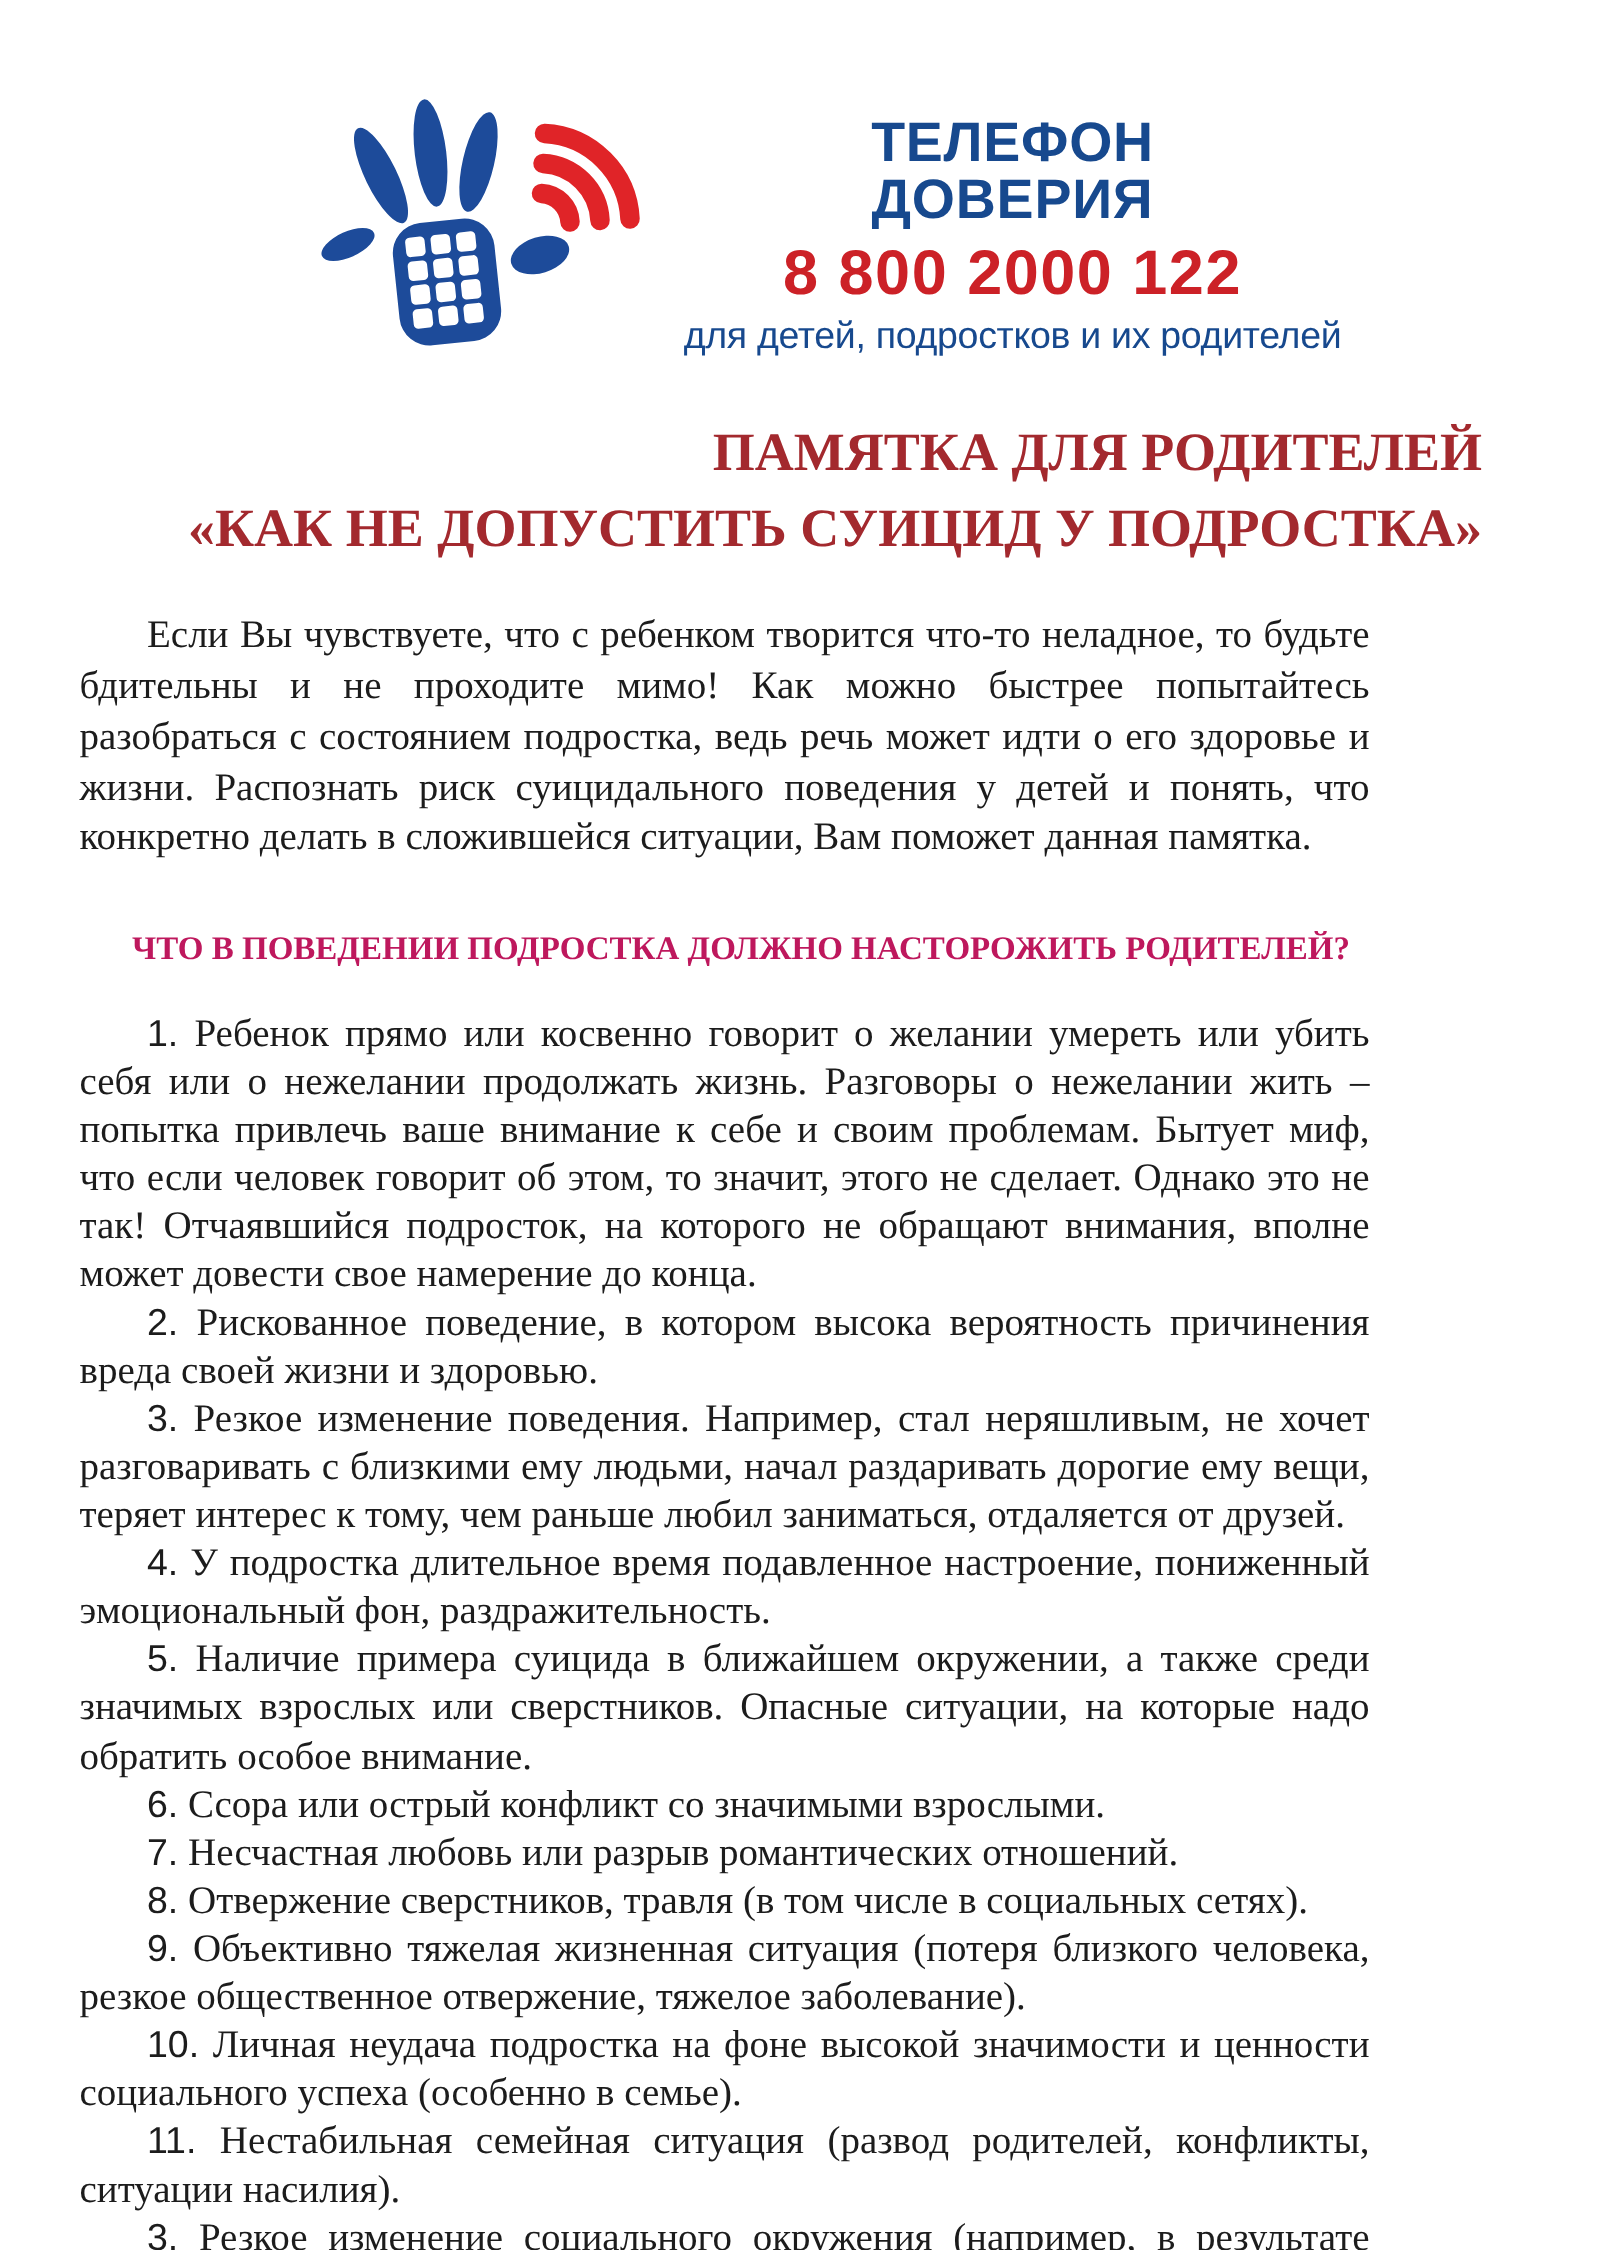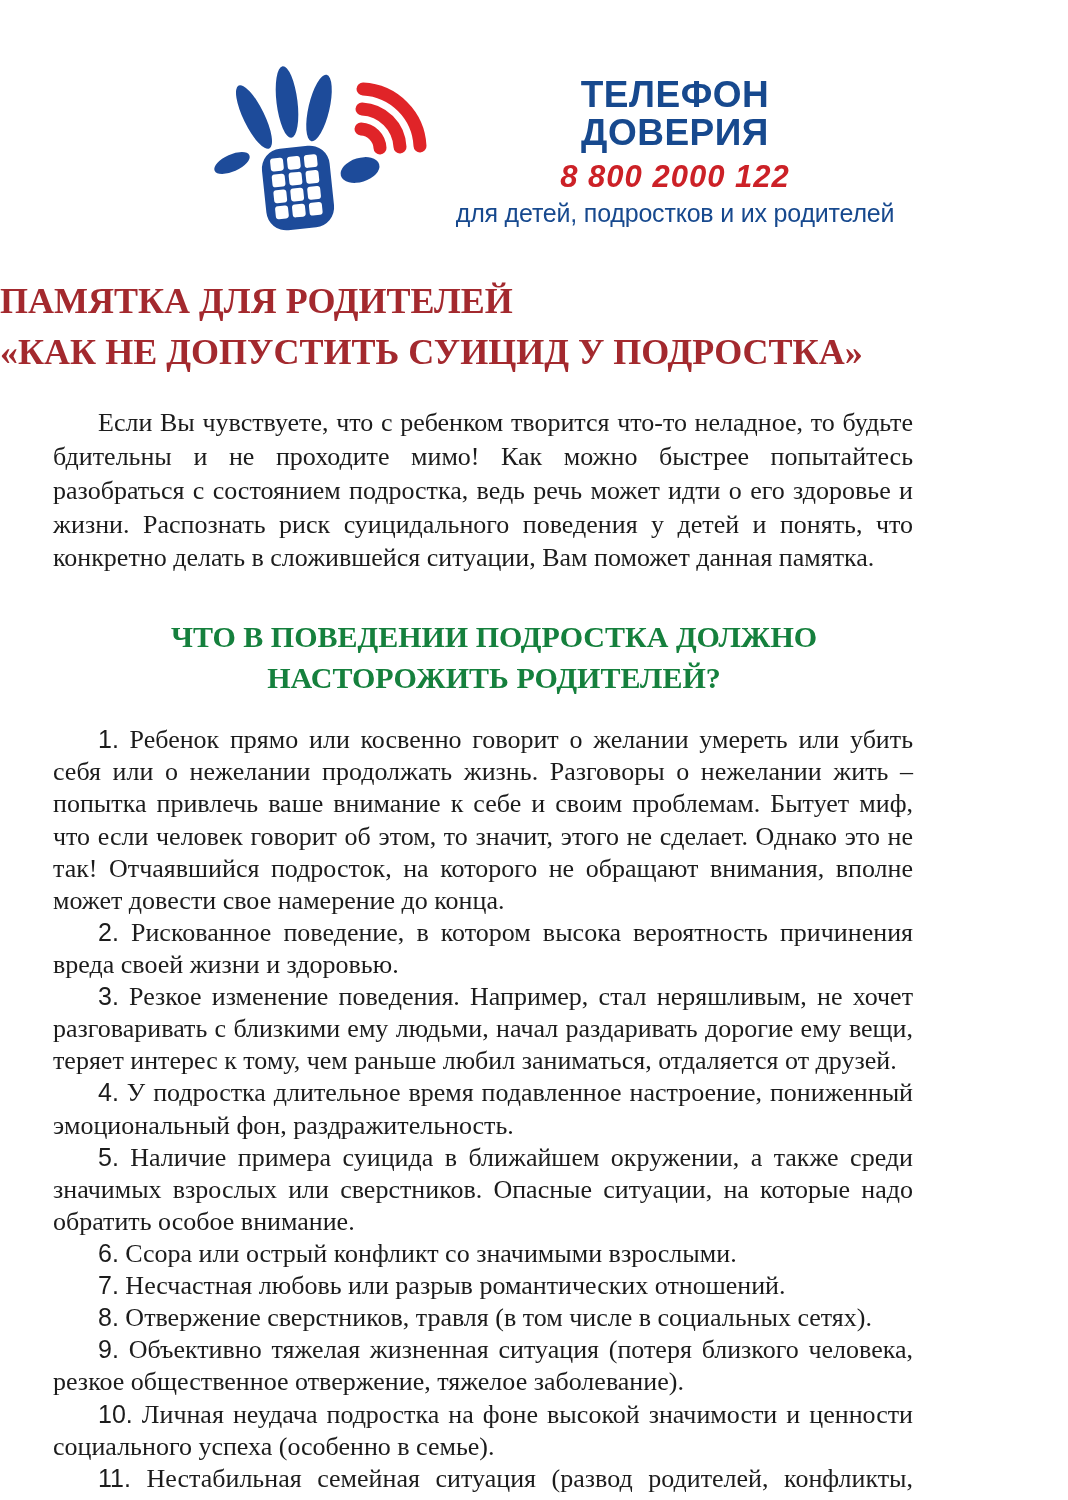--- a/index.html
+++ b/index.html
@@ -36,60 +36,59 @@
     color: #17498e;
     font-weight: 800;
     font-size: 37px;
     line-height: 1.02;
     letter-spacing: 0.5px;
   }
   .logo-phone {
     margin-top: 10px;
     color: #cc2127;
     font-weight: 800;
-    font-size: 31px;
+    font-size: 42px;
     letter-spacing: 1px;
     line-height: 1.0;
-    font-style: italic;
   }
   .logo-tagline {
     margin-top: 7px;
     color: #17498e;
     font-weight: 400;
     font-size: 25px;
     letter-spacing: -0.2px;
     white-space: nowrap;
   }
 
   
   .doc-title {
     margin: 34px 0 0 0;
-    text-align: left;
+    text-align: right;
     color: #a3292e;
     font-weight: 700;
     font-size: 36px;
     line-height: 1.42;
   }
   .doc-title .line { display: block; }
 
   
   .intro {
     margin: 28px 75px 0 53px;
     font-size: 26px;
     line-height: 1.3;
     text-align: justify;
     text-indent: 45px;
   }
   .section-heading {
     margin: 42px auto 0 auto;
     max-width: 880px;
     text-align: center;
-    color: #15803d;
+    color: #be185d;
     font-weight: 700;
-    font-size: 30px;
+    font-size: 22px;
     line-height: 1.35;
     font-family: Liberation Serif, serif;
   }
   .list {
     margin: 26px 75px 0 53px;
   }
   .item {
     margin: 0;
     font-size: 26px;
     line-height: 1.235;

